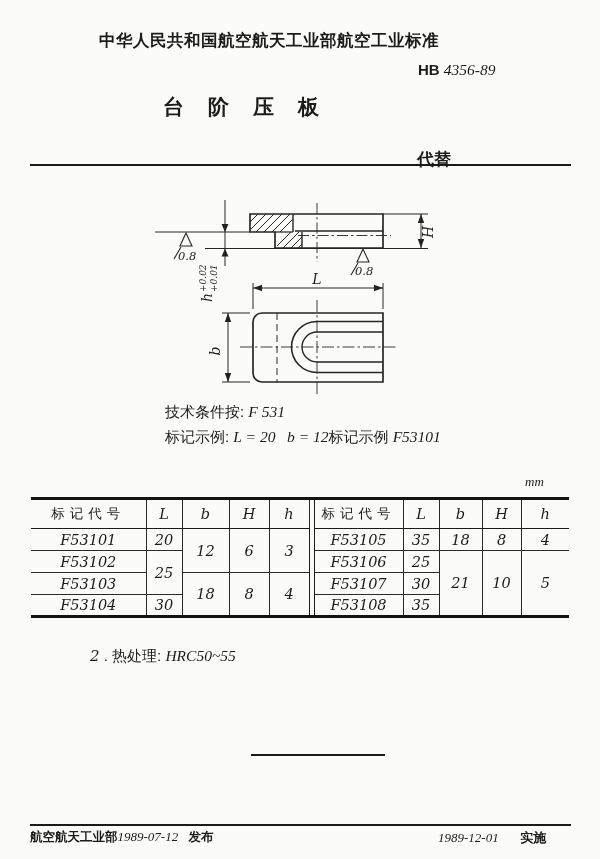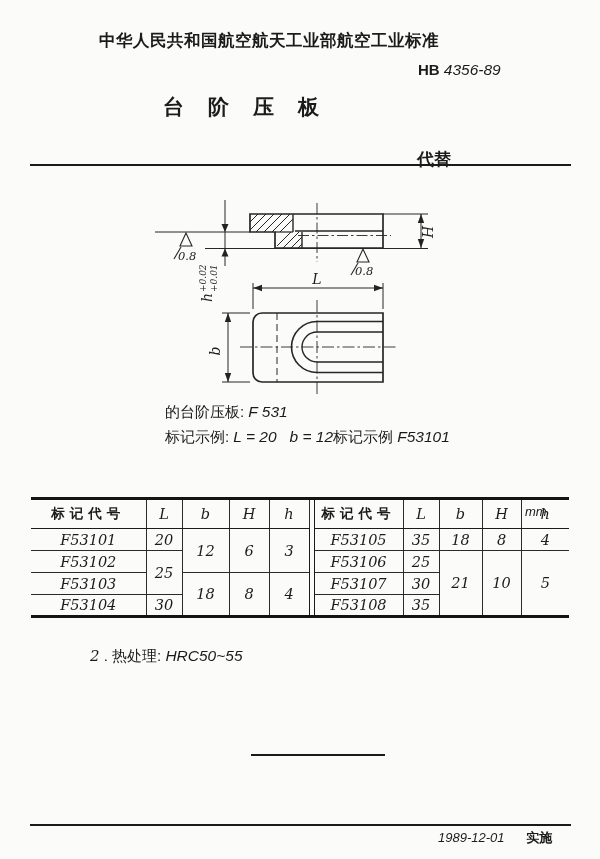--- a/index.html
+++ b/index.html
@@ -3,21 +3,21 @@
 <meta charset="utf-8">
 <style>
   html,body{margin:0;padding:0;background:#e8e8e6;}
   .page{
     position:relative; width:600px; height:859px; margin:0 auto;
     background:#fbfbf9; overflow:hidden;
     font-family:"Liberation Sans", sans-serif; color:#1b1b1b;
   }
   .abs{position:absolute;}
   .pre{white-space:pre;}
-  .hand{font-family:Liberation Sans, sans-serif; font-style:italic;margin-top:30px;}
+  .hand{font-family:Liberation Serif, serif; font-style:italic;}
   .rule{background:#1a1a1a;}
   
   .org-line{left:99px; top:30px; font-size:16.5px; font-weight:bold; letter-spacing:0.5px;}
   .std-no{left:418px; top:61px; font-size:15px;}
   .std-no .pfx{font-weight:bold; font-family:"Liberation Sans",sans-serif; font-style:normal;}
   .std-no .num{font-size:15.5px;}
   .doc-title{left:163px; top:93px; font-size:21px; letter-spacing:24px; font-weight:bold;}
   .replaces{left:417px; top:106px; font-size:17px; font-weight:bold;margin-top:42px;}
   
   .clsline{left:165px; top:403px; font-size:15px;}
@@ -30,21 +30,21 @@
   table.dim{border-collapse:collapse; table-layout:fixed; width:538px;
     border-top:3px solid #141414; border-bottom:3px solid #141414;}
   table.dim th, table.dim td{
     border:1px solid #2a2a2a; text-align:center; vertical-align:middle; padding:0;}
   table.dim tr:first-child th, table.dim tr:first-child td{border-top:none;}
   table.dim tr th:first-child, table.dim tr td:first-child{border-left:none;}
   table.dim tr th:last-child, table.dim tr td:last-child{border-right:none;}
   table.dim tr.hdr{height:30px;}
   table.dim tr.r{height:22px;}
   table.dim th{font-weight:normal; font-size:13.5px;}
-  table.dim th.cnh{letter-spacing:5px;font-weight:bold;}
+  table.dim th.cnh{letter-spacing:5px;}
   table.dim th.ih, table.dim td{font-family:"DejaVu Serif",serif; font-style:italic; font-size:14.5px;}
   table.dim tr.hdr th{border-bottom:1.5px solid #1a1a1a;}
   td.sep{width:5px; padding:0; border-left:1.5px solid #1a1a1a !important;
          border-right:1.5px solid #1a1a1a !important;}
   
   .notes{left:90px; top:642px; font-size:15px; line-height:27px;}
   .notes .hand{font-size:15.5px;}
   .note-no{font-family:"DejaVu Serif",serif; font-style:italic;}
   
   .footer-left{left:30px; top:829px; font-size:12.5px; font-weight:bold;}
@@ -139,21 +139,21 @@
 
       <line x1="222" y1="313" x2="250" y2="313" stroke-width="1"></line>
       <line x1="222" y1="382" x2="250" y2="382" stroke-width="1"></line>
       <line x1="228" y1="313" x2="228" y2="382" stroke-width="1" marker-start="url(#arrow)" marker-end="url(#arrow)"></line>
     </g>
     <text class="dimtxt" x="317" y="284" text-anchor="middle">L</text>
     <text class="dimtxt" transform="rotate(-90 220 351)" x="220" y="351" text-anchor="middle">b</text>
   </svg>
 
   <div class="abs clsline">
-    <span>的台阶压板:</span>
+    <span>技术条件按:</span>
     <span class="hand">F 531</span>
   </div>
   <div class="abs exline">
     <span>标记示例:</span>
     <span class="hand pre">L = 20   b = 12</span><span>标记示例</span>
     <span class="hand">F53101</span>
   </div>
 
   <div class="abs unit hand">mm</div>
 
@@ -229,18 +229,22 @@
     <div>
       <span class="note-no">2</span> .
       <span class="pre">热处理:</span>
       <span class="hand pre">HRC50~55</span>
     </div>
   </div>
 
   <div class="abs rule" style="left:251px; top:754px; width:134px; height:2px;"></div>
 
   <div class="abs rule" style="left:30px; top:824px; width:541px; height:2px;"></div>
+  <div class="abs footer-left">
+    <span>航空航天工业部</span><span class="hand">1989-07-12</span>&nbsp;&nbsp;
+    <span>发布</span>
+  </div>
   <div class="abs footer-right">
     <span class="hand">1989-12-01</span>&nbsp;&nbsp;&nbsp;&nbsp;&nbsp;
     <span>实施</span>
   </div>
 
 </div>
 
 </body></html>

